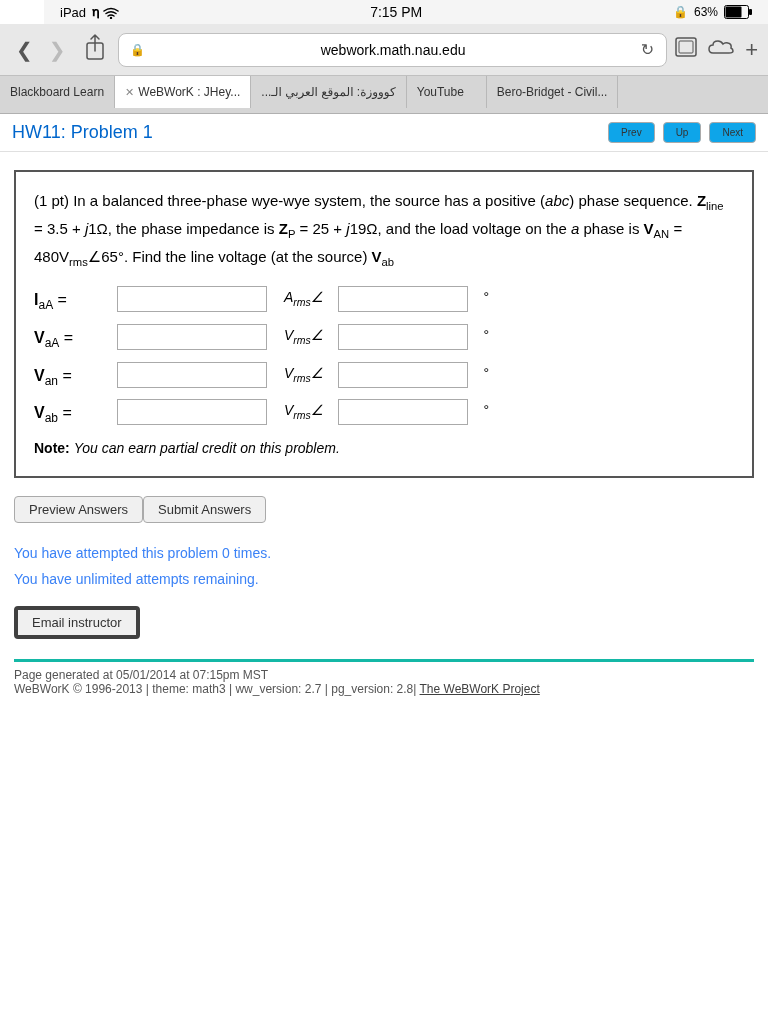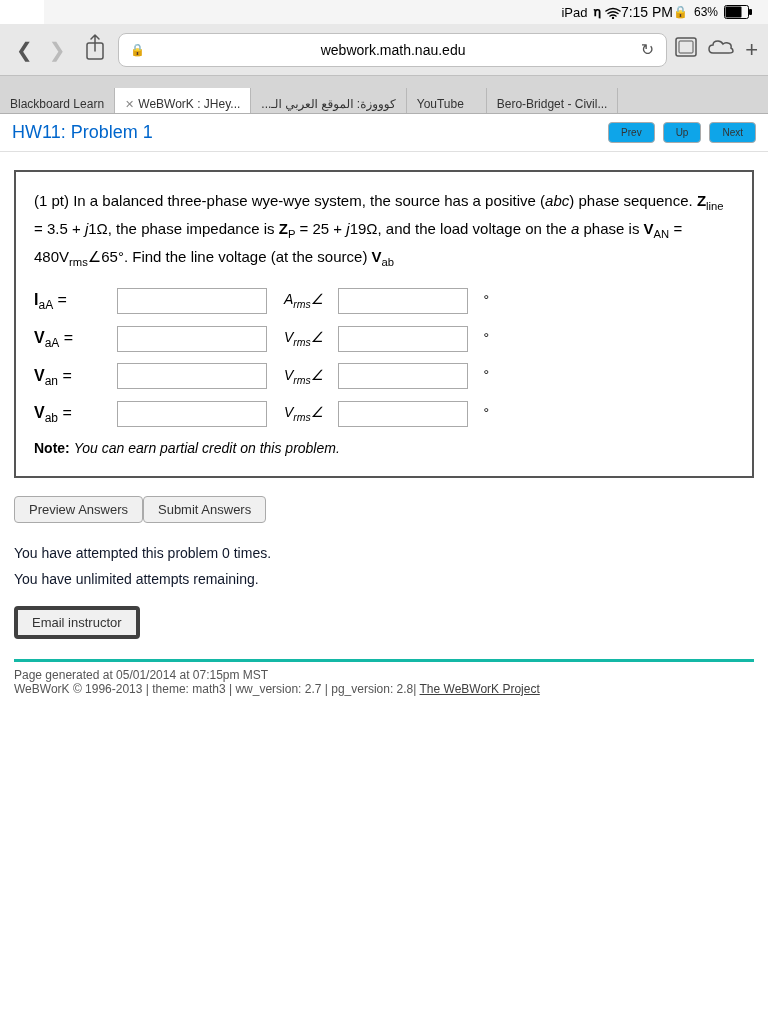--- a/index.html
+++ b/index.html
@@ -1,20 +1,20 @@
 <!DOCTYPE html>
 <html><head>
   <meta charset="utf-8">
   <style>
     * { box-sizing: border-box; margin: 0; padding: 0; }
     body { font-family: -apple-system, 'Helvetica Neue', Arial, sans-serif; background: #fff; width: 768px; min-height: 1024px; overflow-x: hidden; }
 
     
     .status-bar {
-      display: flex; justify-content: flex-end; align-items: center;
+      display: flex; justify-content: space-between; align-items: center;
       padding: 4px 16px; font-size: 13px; font-weight: 500; background: #f5f5f5;
       height: 24px;
       margin-left: 44px;
     }
     .status-left { display: flex; align-items: center; gap: 6px; }
     .status-center { font-size: 14px; font-weight: 500; }
     .status-right { display: flex; align-items: center; gap: 6px; font-size: 12px; }
 
     
     .browser-toolbar {
@@ -42,21 +42,21 @@
 
     
     .tabs-bar {
       display: flex; background: #d6d6d6; border-bottom: 1px solid #b0b0b0;
       overflow-x: auto; height: 38px;
     }
     .tab {
       display: flex; align-items: center; padding: 0 10px; font-size: 12px;
       border-right: 1px solid #b8b8b8; white-space: nowrap; cursor: pointer;
       min-width: 80px; max-width: 160px; height: 32px; background: #d6d6d6;
-      color: #333; gap: 4px; overflow: hidden; margin-top: 12px;
+      color: #333; gap: 4px; overflow: hidden;
     }
     .tab.active { background: #fff; }
     .tab-favicon { font-size: 11px; color: #888; flex-shrink: 0; }
 
     
     .page-header {
       padding: 8px 12px; display: flex; align-items: center; gap: 8px;
       border-bottom: 1px solid #e0e0e0;
     }
     .page-title { font-size: 18px; color: #0066cc; font-weight: normal; flex: 1; }
@@ -67,21 +67,21 @@
 
     
     .problem-box {
       margin: 18px 14px; border: 2px solid #555; padding: 16px 18px;
       font-size: 15px; line-height: 1.7;
     }
     .problem-text { margin-bottom: 14px; }
 
     
     .fields-table { margin: 8px 0; }
-    .field-row { display: flex; align-items: center; margin-bottom: 8px; gap: 13px; }
+    .field-row { display: flex; margin-bottom: 8px; gap: 13px; }
     .field-label { min-width: 70px; font-size: 16px; }
     .field-input {
       border: 1px solid #aaa; padding: 2px 6px; font-size: 14px;
       width: 150px; height: 26px; background: #fff;
     }
     .field-unit { font-size: 14px; font-style: italic; margin-left: 4px; }
     .angle-input {
       border: 1px solid #aaa; padding: 2px 6px; font-size: 14px;
       width: 130px; height: 26px; background: #fff; margin-left: 2px;
     }
@@ -92,21 +92,21 @@
     .note-bold { font-weight: bold; }
 
     
     .button-row { display: flex; gap: 0; margin: 14px 14px; }
     .action-btn {
       border: 1px solid #aaa; background: #f0f0f0; padding: 5px 14px;
       font-size: 13px; border-radius: 4px; cursor: pointer; color: #333;
     }
 
     
-    .attempt-info { padding: 4px 14px; font-size: 14px; line-height: 1.8; color: #0f172a; }
+    .attempt-info { padding: 4px 14px; font-size: 14px; line-height: 1.8; color: #3b82f6; }
 
     
     .email-btn-row { margin: 10px 14px; }
     .email-btn {
       border: 4px solid #404040; background: #f0f0f0; padding: 5px 14px;
       font-size: 13px; border-radius: 4px; cursor: pointer; color: #333;
     }
 
     
     .page-footer {

